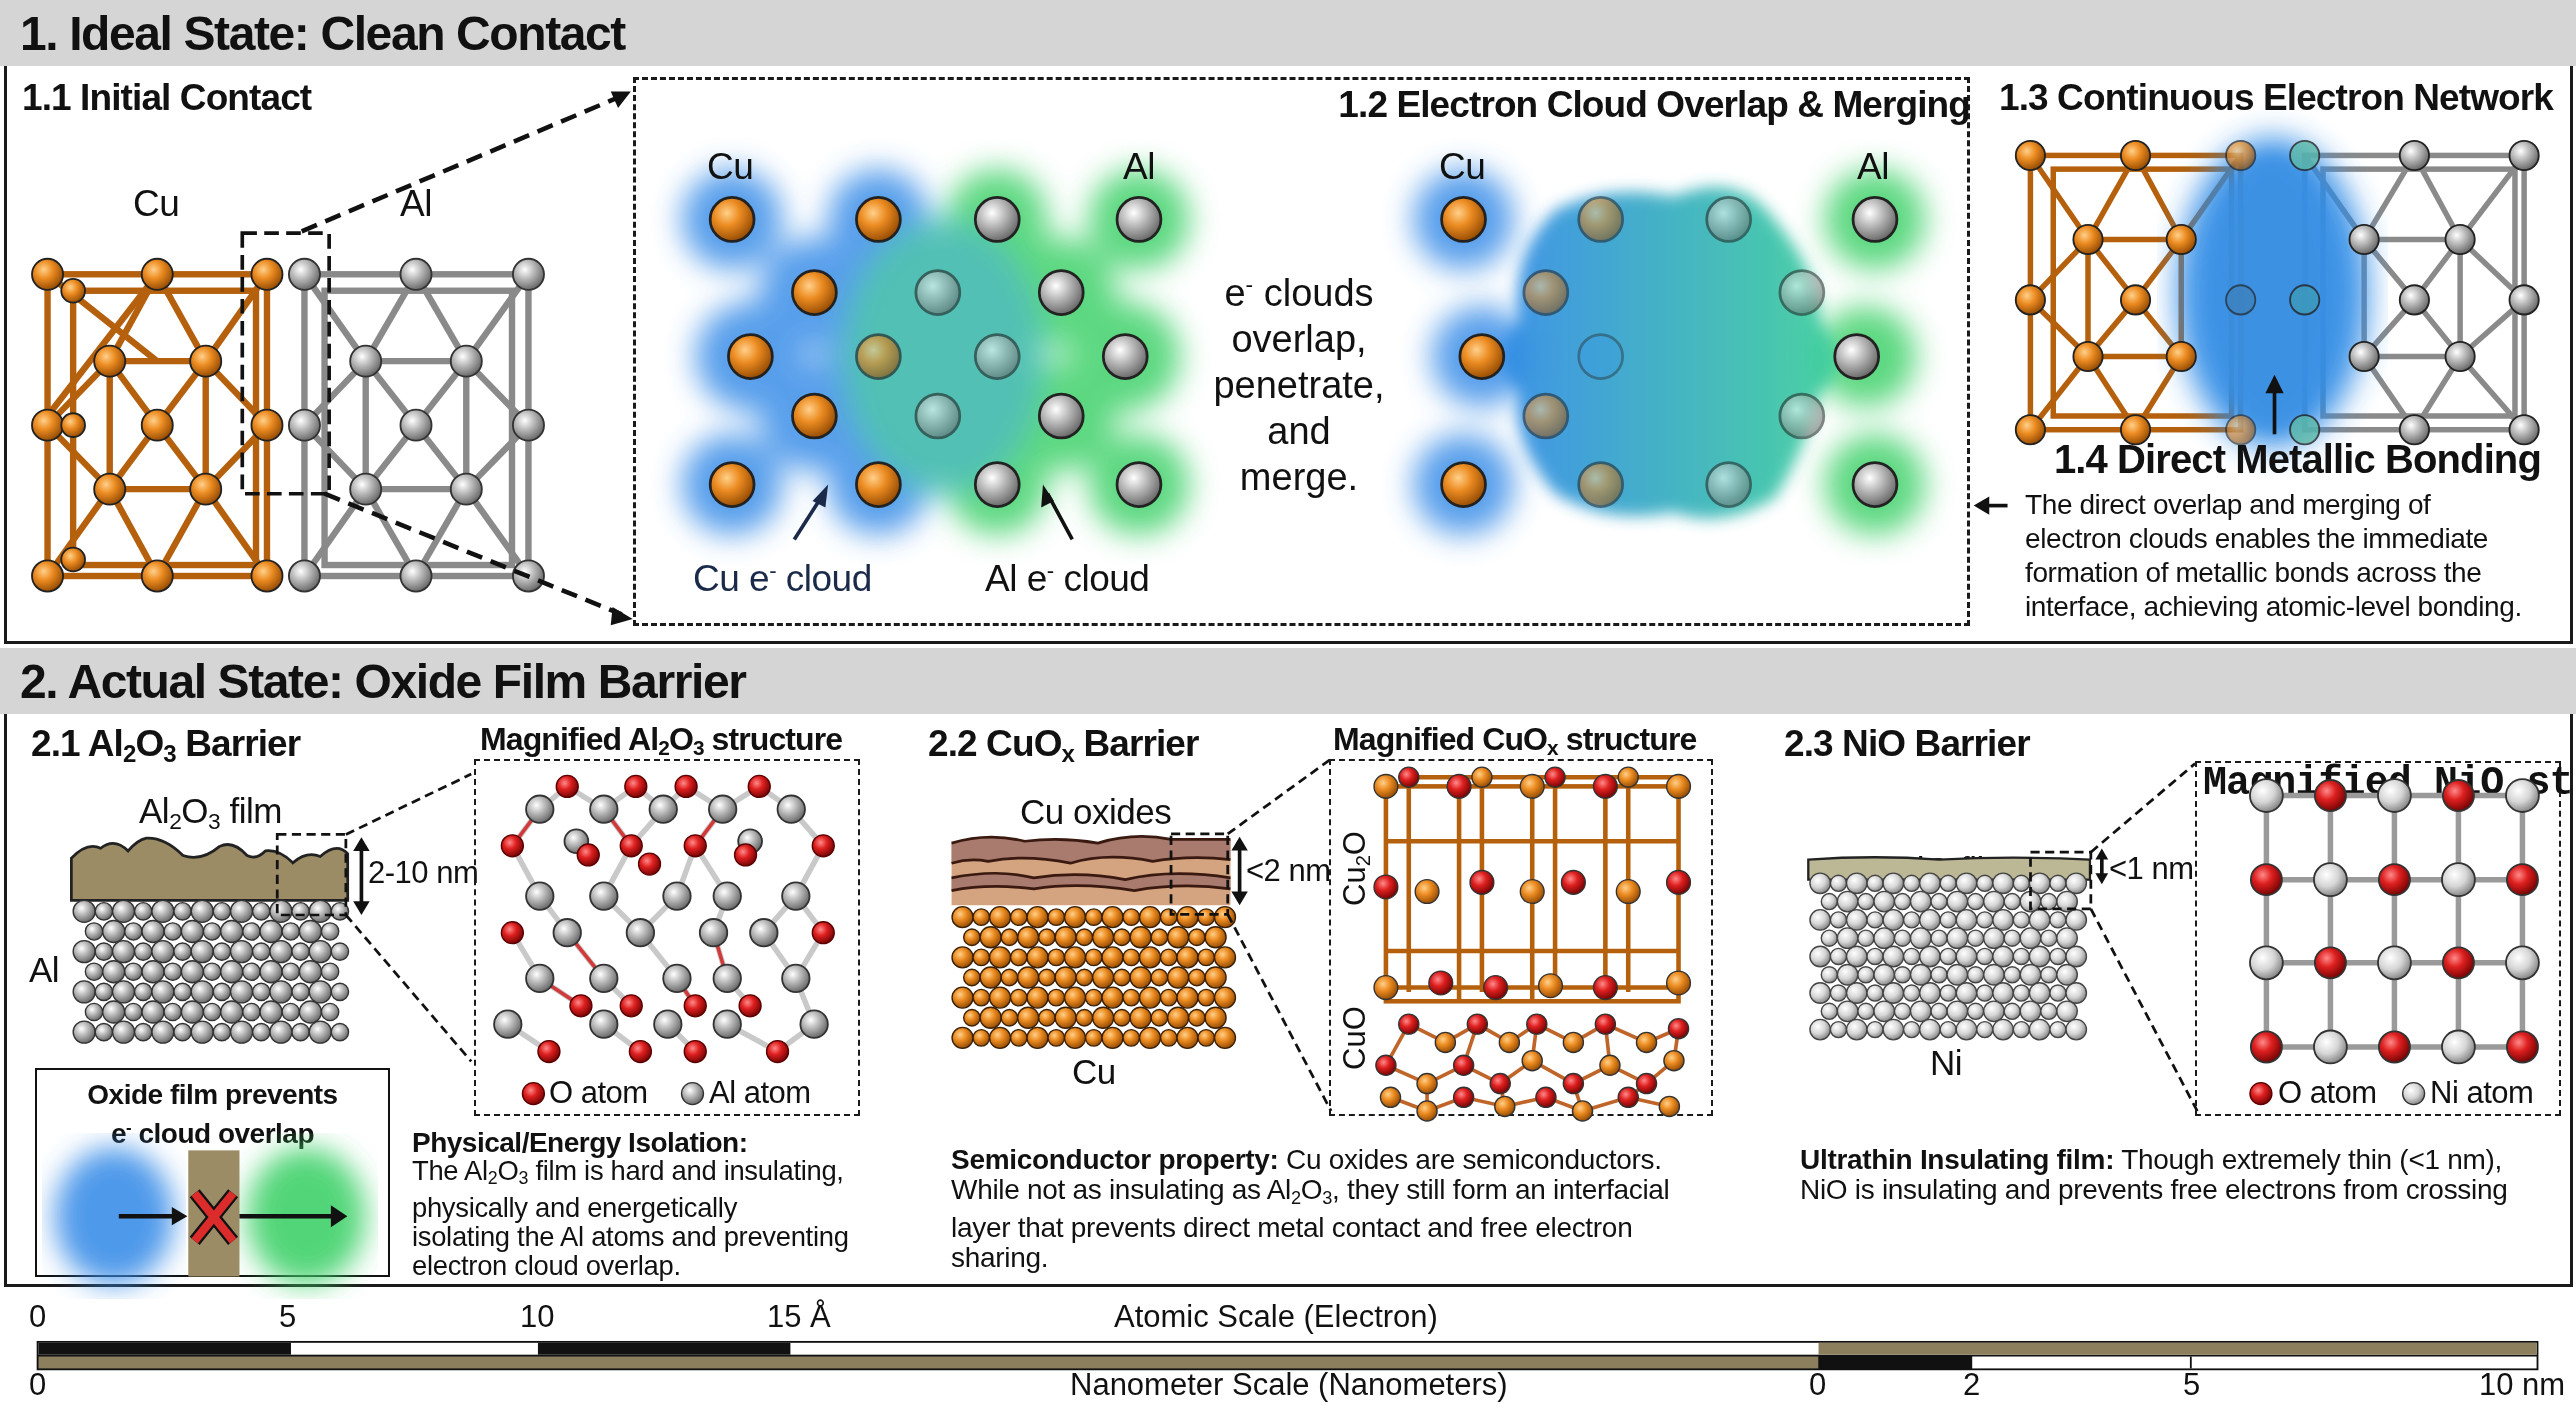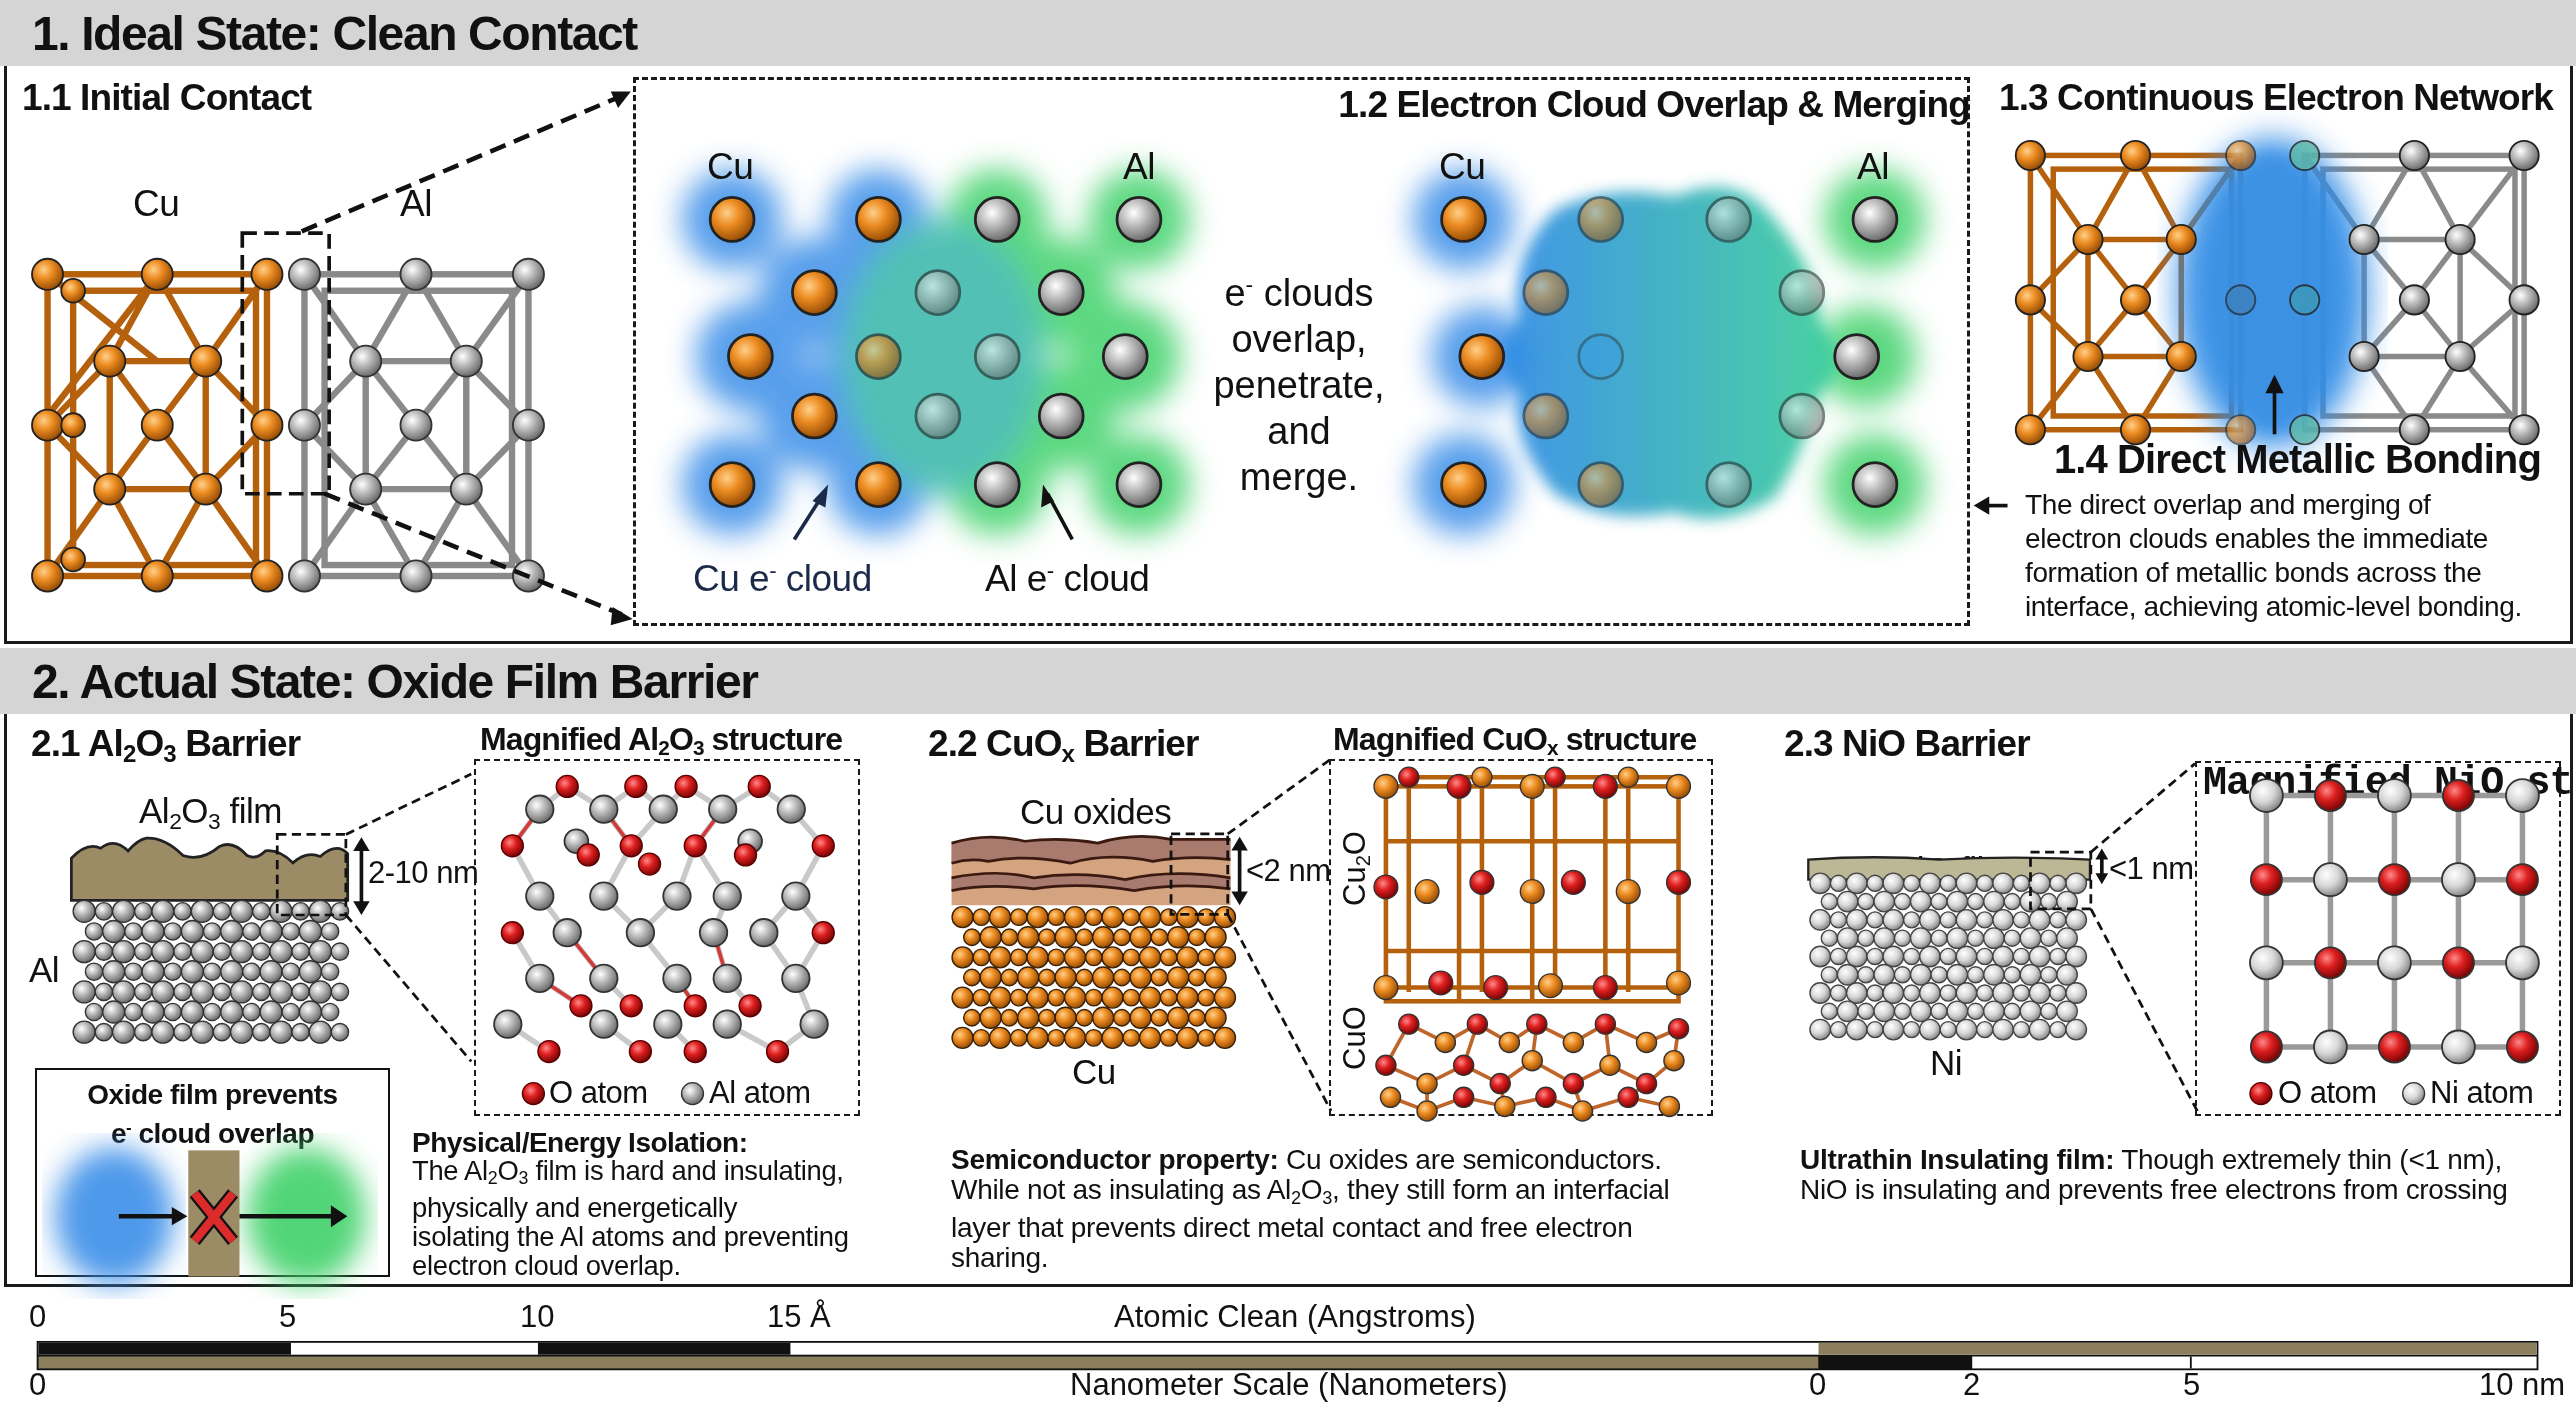--- a/index.html
+++ b/index.html
@@ -1,19 +1,19 @@
 <!DOCTYPE html>
 <html style="font-size:14.6px"><head>
 <meta charset="utf-8">
 <style>
   * { box-sizing: border-box; margin: 0; padding: 0; }
   html, body { width: 2576px; height: 1405px; background: #ffffff; overflow: hidden; }
   body { font-family: "Liberation Sans", sans-serif; color: #111; position: relative; }
   .abs { position: absolute; }
-  .hdr { position: absolute; left: 0; width: 2576px; background: #d5d5d5; font-family: "Liberation Sans", sans-serif; font-weight: bold; color: #111; font-size: 48px; letter-spacing: -1.4px; padding-left: 32px; display: flex; align-items: center; transform-origin: left; }
+  .hdr { position: absolute; left: 0; width: 2576px; background: #d5d5d5; font-family: "Liberation Sans", sans-serif; font-weight: bold; color: #111; font-size: 48px; letter-spacing: -1.4px; padding-left: 20px; display: flex; align-items: center; transform-origin: left; }
   .panel { position: absolute; left: 3.7px; width: 2569px; border: 3.7px solid #1a1a1a; background: #fff; }
   .sub-title { position: absolute; font-weight: bold; font-size: 37px; letter-spacing: -0.9px; white-space: nowrap; }
   .lbl { position: absolute; font-size: 37px; white-space: nowrap; letter-spacing: -0.5px; }
   .dash-box { position: absolute; border: 3.7px dashed #1a1a1a; }
   .body-text { position: absolute; font-size: 27.4px; line-height: 31px; letter-spacing: -0.3px; }
   .body-text b { font-weight: bold; }
   svg { position: absolute; overflow: visible; }
   sub { font-size: 0.65em; vertical-align: -0.25em; }
   sup { font-size: 0.6em; vertical-align: 0.6em; }
   .scale-num { position: absolute; font-size: 31px; }
@@ -1034,21 +1034,21 @@
 
 <div class="body-text" style="left:1800px; top:1145px; font-size:28px; line-height:30px;">
   <div><b>Ultrathin Insulating film:</b><span> Though extremely thin (&lt;1 nm),</span></div>
   <div>NiO is insulating and prevents free electrons from crossing</div>
 </div>
 
 <div class="scale-num" style="left:29px; top:1299px;">0</div>
 <div class="scale-num" style="left:279px; top:1299px;">5</div>
 <div class="scale-num" style="left:520px; top:1299px;">10</div>
 <div class="scale-num" style="left:767px; top:1299px;">15 Å</div>
-<div class="scale-num" style="left:1114px; top:1299px;">Atomic Clean (Angstroms)</div>
+<div class="scale-num" style="left:1114px; top:1299px;">Atomic Scale (Electron)</div>
 
 <svg style="left:0; top:0;" width="2576" height="1405" viewBox="0 0 2816 1536">
   <rect x="40" y="1466" width="2735" height="32" fill="#111"></rect>
   <rect x="42" y="1468" width="2731" height="13" fill="#ffffff"></rect>
   <rect x="42" y="1468" width="276" height="13" fill="#111"></rect>
   <rect x="588" y="1468" width="276" height="13" fill="#111"></rect>
   <rect x="42" y="1483" width="1946" height="13" fill="#8c7f5e"></rect>
   <rect x="1988" y="1468" width="785" height="13" fill="#8c7f5e"></rect>
   <rect x="1988" y="1483" width="168" height="13" fill="#111"></rect>
   <rect x="2156" y="1483" width="617" height="13" fill="#ffffff"></rect>

